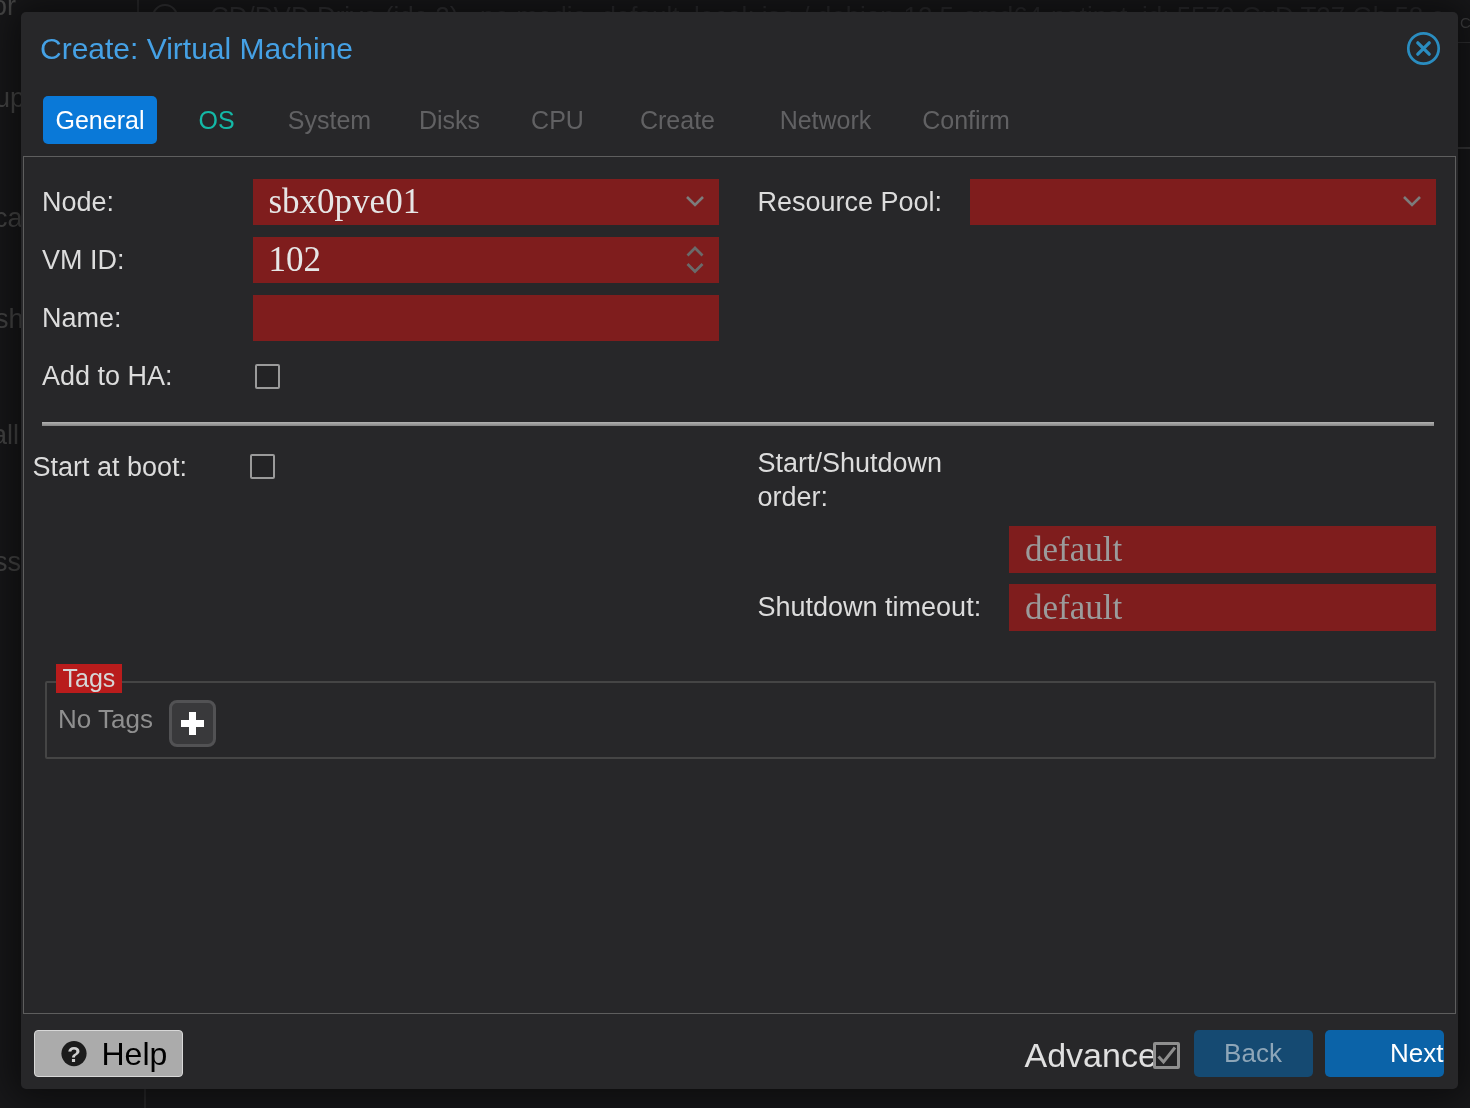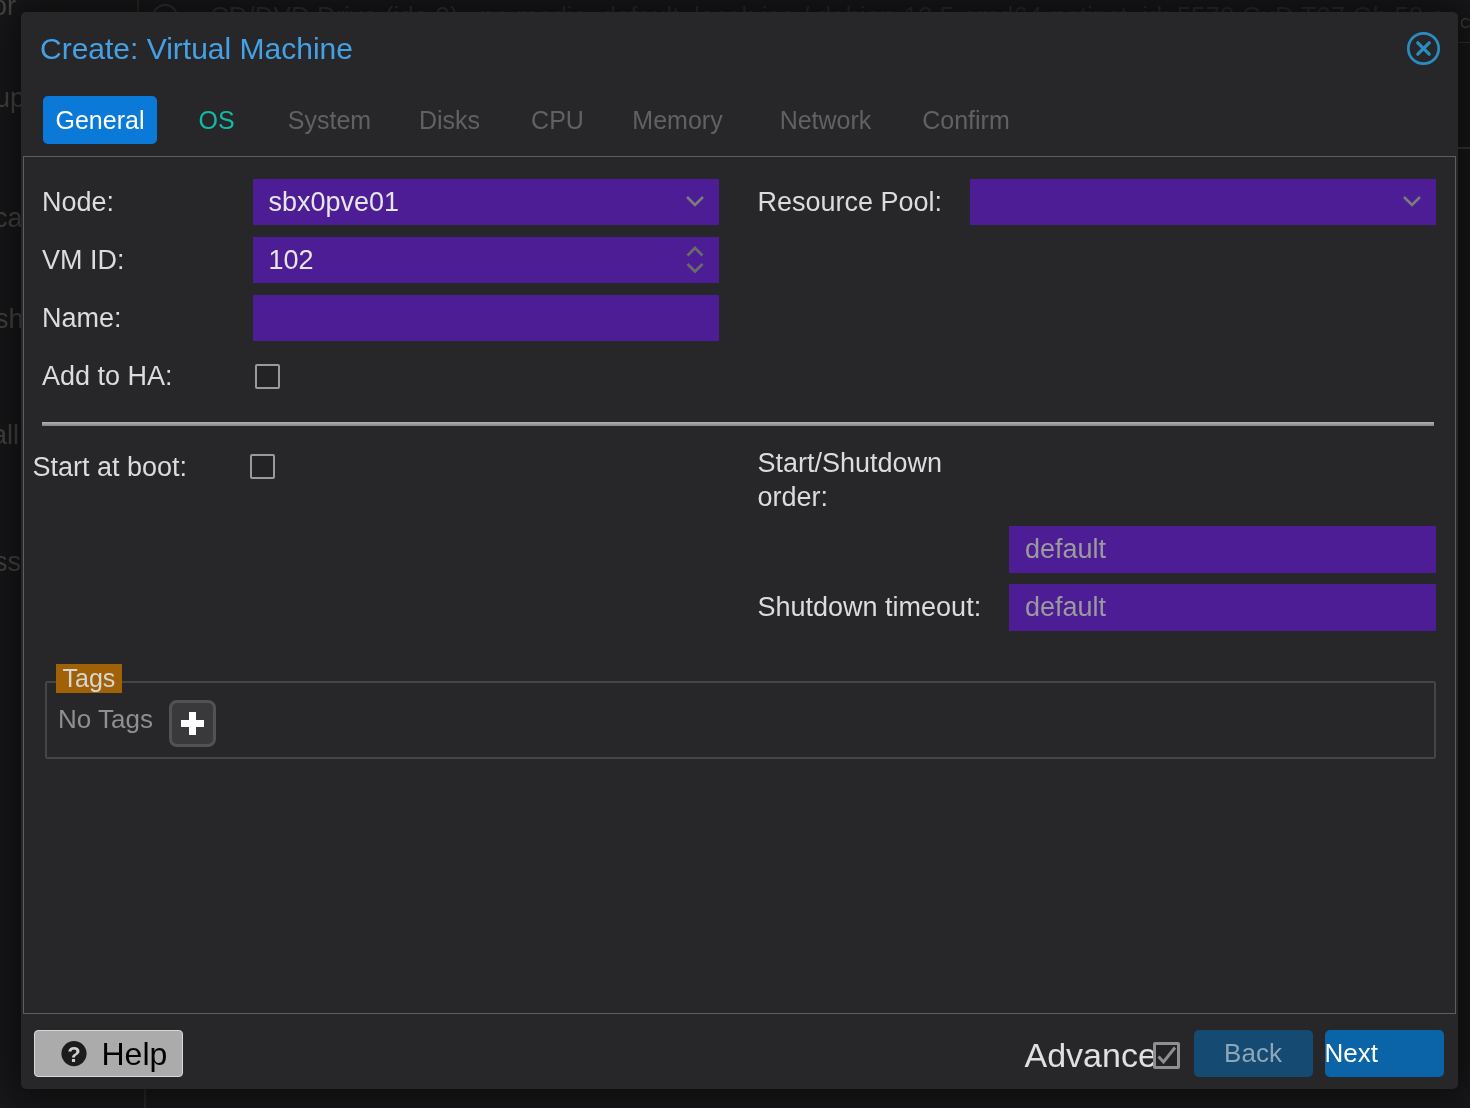--- a/index.html
+++ b/index.html
@@ -12,41 +12,41 @@
   #modal{position:absolute;left:20.5px;top:12px;width:1437px;height:1077px;background:#272729;
     border-radius:5px;box-shadow:0 0 40px 12px rgba(0,0,0,0.55);}
   #title{position:absolute;left:19.5px;top:20px;font-size:30px;color:#45a1e5;}
   .tablabel{position:absolute;top:84px;height:48px;line-height:48px;font-size:25px;color:#616163;
     transform:translateX(-50%);}
   #tab-general{position:absolute;left:22.5px;top:84px;width:114px;height:48px;background:#0a79d8;
     border-radius:5px;color:#ffffff;font-size:25px;line-height:48px;text-align:center;}
   #panel{position:absolute;left:2px;top:143.5px;width:1431px;height:856px;border:1px solid #5e5e5e;
     background:#272729;}
   .label{position:absolute;color:#dcdcdc;font-size:27px;line-height:46px;height:46px;}
-  .field{position:absolute;background:#4c1d95;height:46px;color:#e6e6e6;font-size:27px;line-height:46px;}
+  .field{position:absolute;background:#7f1d1d;height:46px;color:#e6e6e6;font-size:35px;line-height:46px;font-family:Liberation Serif, serif;}
   .field .ph{color:#9b9b9b;}
   .field .val{margin-left:16px;}
   .cb{position:absolute;width:21px;height:21px;background:#232325;border:2.5px solid #9a9a9a;border-radius:2px;}
   .chev{position:absolute;}
   #sep{position:absolute;left:21.5px;top:410px;width:1392px;height:4px;background:linear-gradient(#b2b2b2,#848484);}
   #tagsfs{position:absolute;left:24px;top:669px;width:1387px;height:74px;border:2px solid #454545;border-radius:2px;}
-  #tagslegend{position:absolute;left:35px;top:652px;color:#d6d6d6;font-size:25px;background:#a16207;padding:0 7px;}
+  #tagslegend{position:absolute;left:35px;top:652px;color:#d6d6d6;font-size:25px;background:#b91c1c;padding:0 7px;}
   #notags{position:absolute;left:37.5px;top:692px;font-size:26px;color:#8f8f8f;}
   #plusbtn{position:absolute;left:148px;top:688px;width:41px;height:41px;background:#39393b;
     border:3px solid #525254;border-radius:8px;}
   
   #helpbtn{position:absolute;left:13px;top:1018px;width:147px;height:45px;background:#ababab;
     border:1.5px solid #d8d8d8;border-radius:4px;}
   #helptext{position:absolute;left:67px;top:1px;font-size:32px;line-height:45px;color:#000000;}
   #advanced{position:absolute;left:1004px;top:1021px;font-size:34px;line-height:45px;color:#e0e0e0;}
   #advcb{position:absolute;left:1132.5px;top:1029.5px;width:21px;height:21px;background:#232325;border:3px solid #8f8f8f;border-radius:2px;}
   #backbtn{position:absolute;left:1173px;top:1018px;width:119px;height:47px;background:#154a72;border-radius:5px;
     color:#8ea6b8;font-size:26px;line-height:47px;text-align:center;}
   #nextbtn{position:absolute;left:1304px;top:1018px;width:119px;height:47px;background:#0b63a8;border-radius:5px;
-    color:#ffffff;font-size:26px;line-height:47px;text-align:left;}
+    color:#ffffff;font-size:26px;line-height:47px;text-align:right;}
 </style>
 </head>
 <body>
 <div id="bg">
   <div class="frag" style="left:-8px;top:-9px;">or</div>
   <div class="frag" style="left:-5px;top:83px;">up</div>
   <div class="frag" style="left:-6px;top:203px;">ca</div>
   <div class="frag" style="left:-5px;top:304px;">sh</div>
   <div class="frag" style="left:-8px;top:420px;">all</div>
   <div class="frag" style="left:-6px;top:547px;">ss</div>
@@ -64,21 +64,21 @@
   <div id="title">Create: Virtual Machine</div>
   <svg class="abs" style="left:1385px;top:19px;filter:blur(0.7px);" width="35" height="35" viewBox="0 0 35 35">
     <circle cx="17.5" cy="17.5" r="15.2" fill="none" stroke="#2a8dc0" stroke-width="2.7"></circle>
     <path d="M11.8 11.8 L23.2 23.2 M23.2 11.8 L11.8 23.2" stroke="#2a8dc0" stroke-width="3.3" stroke-linecap="round"></path>
   </svg>
   <div id="tab-general">General</div>
   <div class="tablabel" style="left:196px;color:#14b8a6;">OS</div>
   <div class="tablabel" style="left:309px;">System</div>
   <div class="tablabel" style="left:429px;">Disks</div>
   <div class="tablabel" style="left:537px;">CPU</div>
-  <div class="tablabel" style="left:657px;">Memory</div>
+  <div class="tablabel" style="left:657px;">Create</div>
   <div class="tablabel" style="left:805px;">Network</div>
   <div class="tablabel" style="left:945.5px;">Confirm</div>
 
   <div id="panel"></div>
 
   <div class="label" style="left:21.5px;top:167px;">Node:</div>
   <div class="field" style="left:232px;top:167px;width:466px;"><span class="val">sbx0pve01</span>
     <svg class="chev" style="right:14px;top:15px;" width="20" height="14" viewBox="0 0 20 14">
         <path d="M2 3 L10 11 L18 3" fill="none" stroke="#7c7c7c" stroke-width="2.6"></path>
       </svg>

